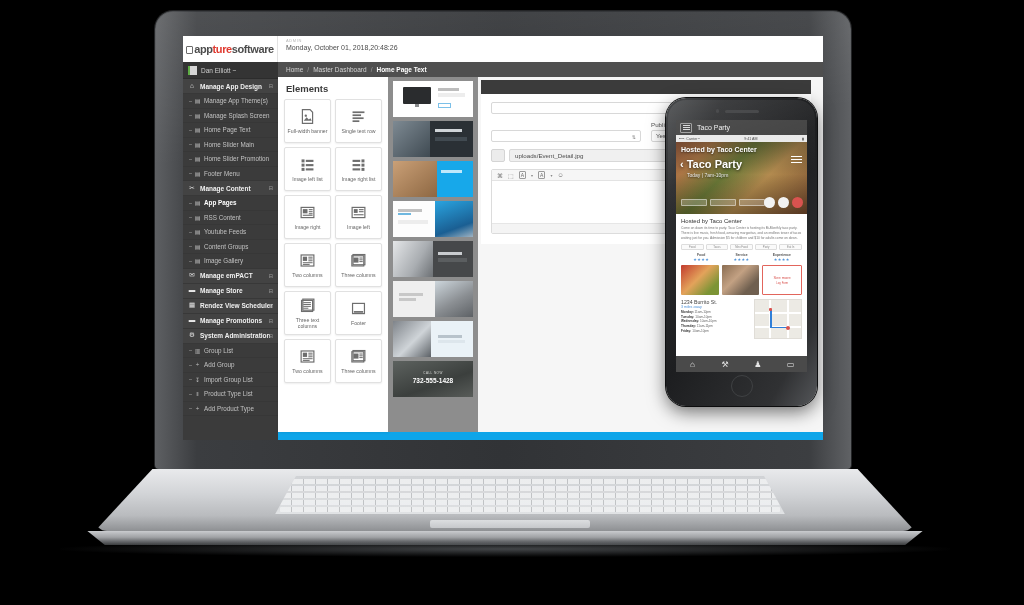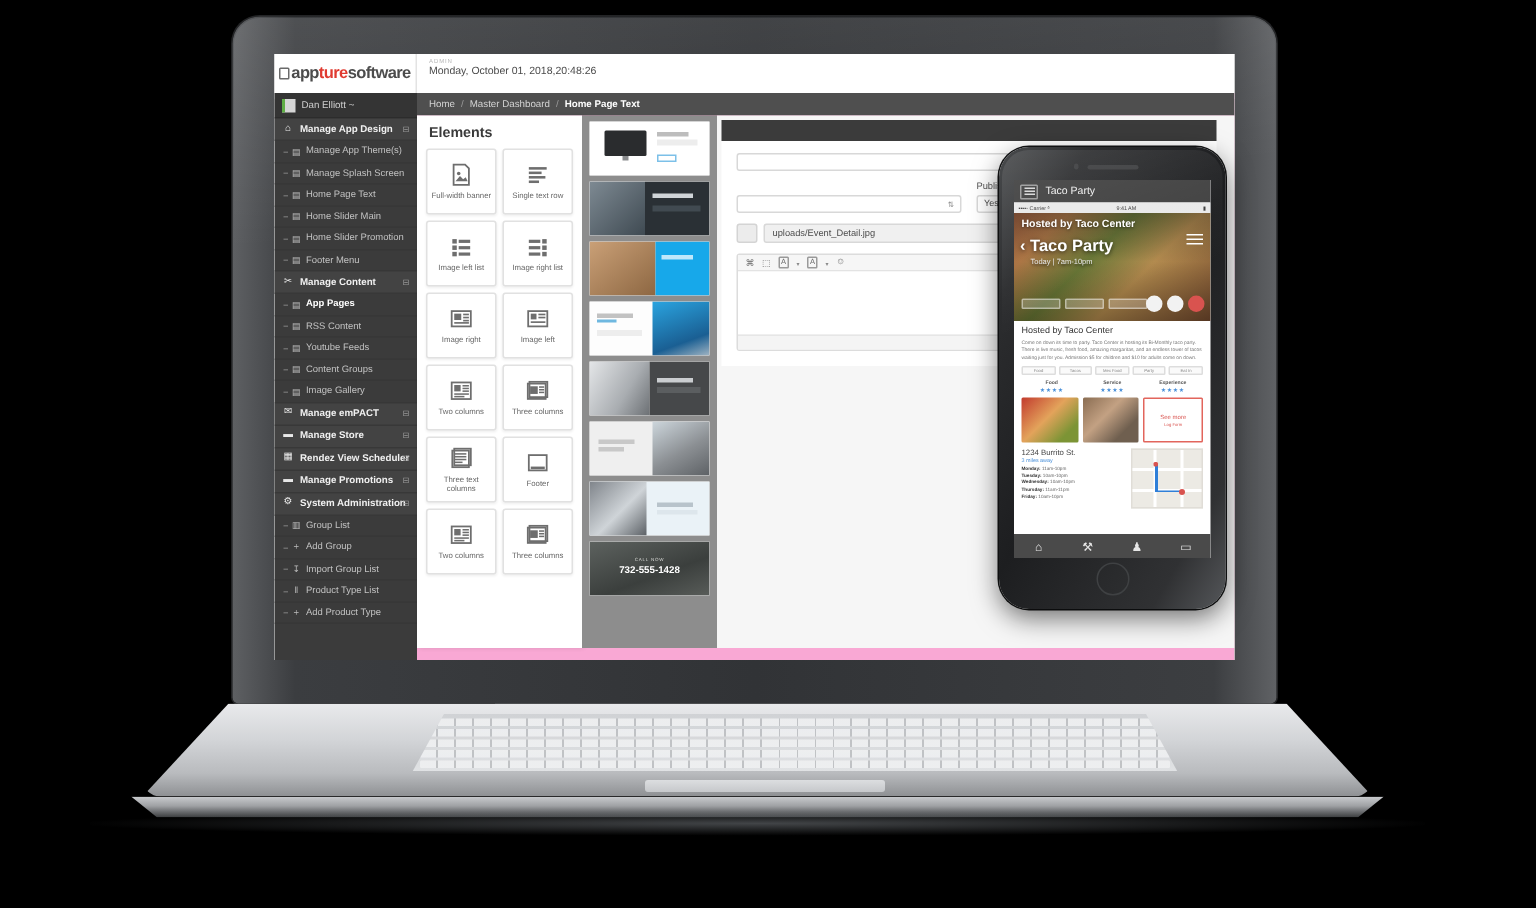--- a/index.html
+++ b/index.html
@@ -112,21 +112,21 @@
   }
   .nav-item:before{
     content:""; position:absolute; left:6px; top:50%; width:3px; height:1px; background:#6b6b6b;
   }
   .nav-item .iicon{ font-size:6px; color:#bdbdbd; width:7px; text-align:center; }
   .nav-item .ilabel{ font-size:6.3px; color:#c2c2c2; white-space:nowrap; }
   .nav-item.active .ilabel{ color:#fff; font-weight:bold; }
 
   .content{
     position:absolute; left:95px; top:26px; right:0; bottom:0;
-    background:#f9a8d4;
+    background:#0ea5e9;
   }
   .breadcrumb{
     height:15px; background:#4f4f4f; display:flex; align-items:center;
     padding-left:8px; gap:4px; font-size:6.5px; color:#d3d3d3;
   }
   .breadcrumb .sep{ color:#9a9a9a; }
   .breadcrumb .crumb-active{ color:#fff; font-weight:bold; }
 
   .workarea{ position:absolute; left:0; top:15px; right:0; bottom:0; }
 

